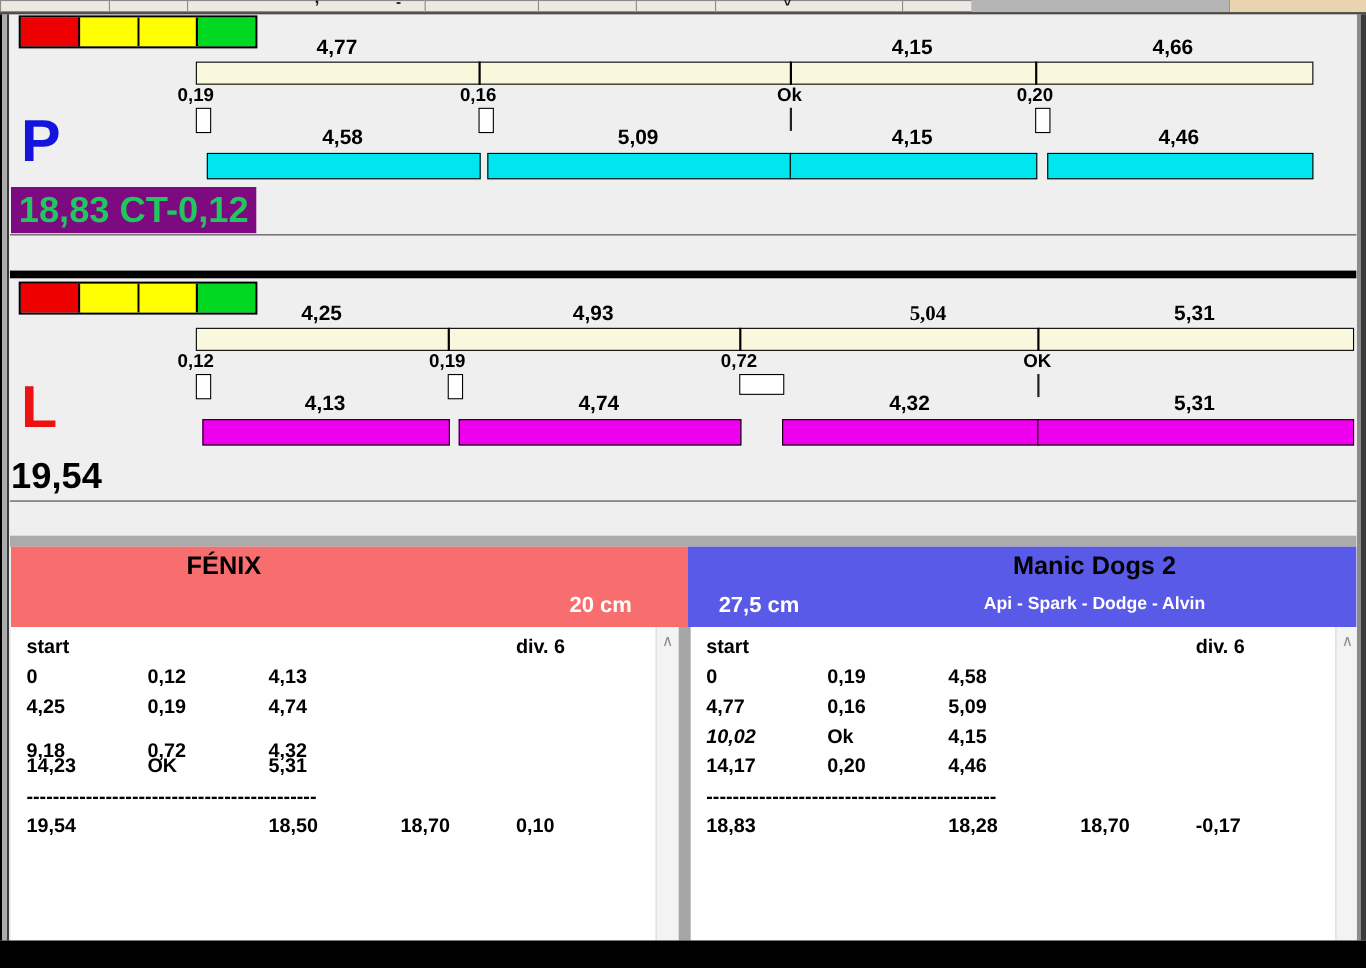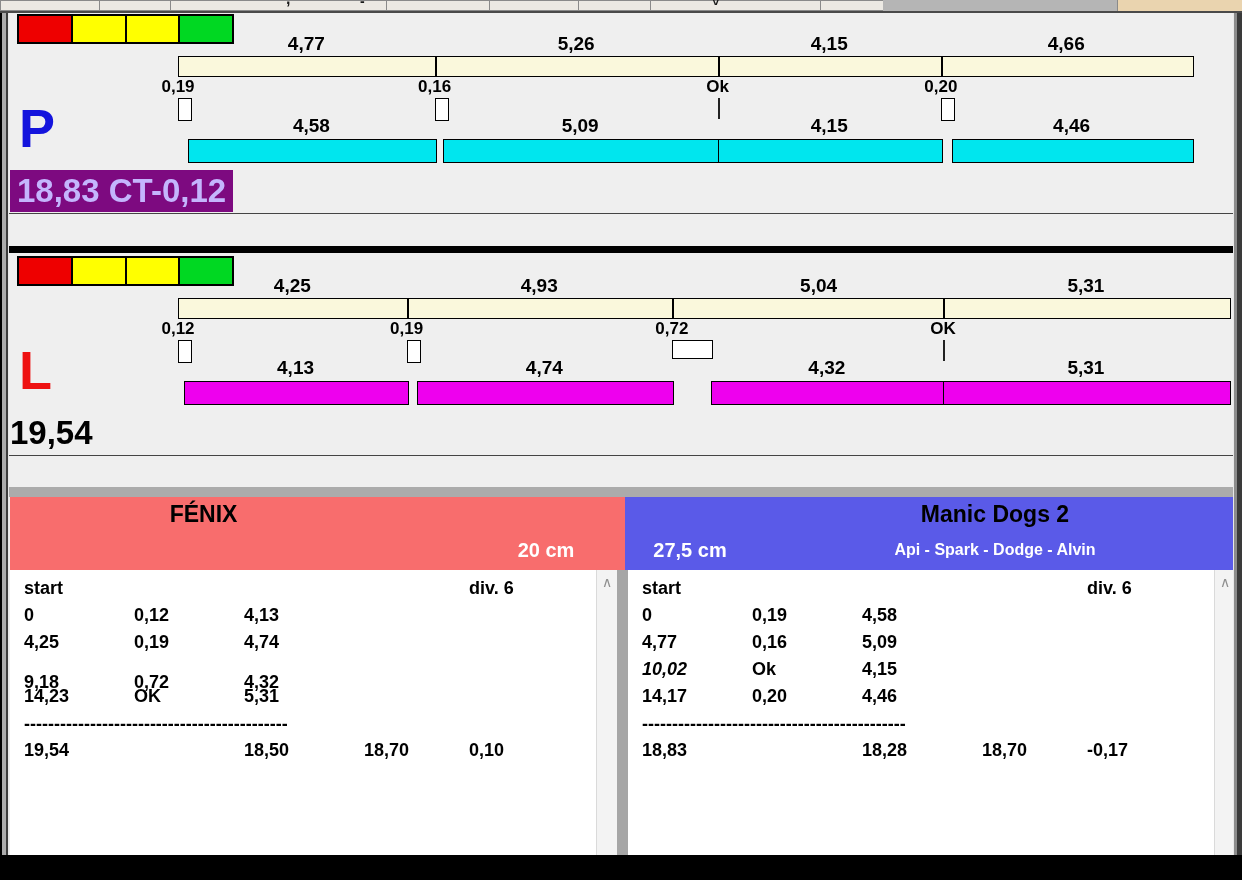--- a/index.html
+++ b/index.html
@@ -91,30 +91,29 @@
 <div class="frame-right"></div>
 
 <section class="lane" id="lane-0">
   <div class="lights">
       <div class="light" style="background: rgb(238, 0, 0);"></div>
       <div class="light" style="background: rgb(255, 255, 0);"></div>
       <div class="light" style="background: rgb(255, 255, 0);"></div>
       <div class="light" style="background: rgb(0, 216, 34);"></div>
     </div>
   <div class="lane-letter" style="color: rgb(20, 20, 221);">P</div>
-  <div class="lane-total" style="color: #c4b5fd; background: rgb(125, 10, 128); padding: 0px 7px;">18,83 CT-0,12</div>
+  <div class="lane-total" style="color: #22c55e; background: rgb(125, 10, 128); padding: 0px 7px;">18,83 CT-0,12</div>
   <div class="thin-line"></div>
 <div class="split-bar" style="left: 178px; width: 1013.59px; background: rgb(250, 248, 220);"></div>
     <div class="num-label" style="left: 148px; width: 316.626px; top: 23px;">4,77</div>
     <div class="cross-label" style="left: 138px; width: 80px;">0,19</div>
     <div class="marker-box" style="left: 178px; width: 12px; height: 21px;"></div>
     <div class="run-bar" style="left: 188.222px; width: 246.404px; background: rgb(0, 230, 238);"></div>
     <div class="num-label" style="left: 188.222px; width: 246.404px; top: 105px;">4,58</div>
     <div class="bar-div" style="left: 434.626px;"></div>
-    <div class="num-label" style="left: 404.626px; width: 342.988px; top: 23px;">5,26</div>
     <div class="cross-label" style="left: 394.626px; width: 80px;">0,16</div>
     <div class="marker-box" style="left: 434.626px; width: 12px; height: 21px;"></div>
     <div class="run-bar" style="left: 443.234px; width: 273.842px; background: rgb(0, 230, 238);"></div>
     <div class="num-label" style="left: 443.234px; width: 273.842px; top: 105px;">5,09</div>
     <div class="bar-div" style="left: 717.614px;"></div>
     <div class="num-label" style="left: 687.614px; width: 283.27px; top: 23px;">4,15</div>
     <div class="cross-label" style="left: 677.614px; width: 80px;">Ok</div>
     <div class="marker-tick" style="left: 717.614px;"></div>
     <div class="run-bar" style="left: 717.614px; width: 223.27px; background: rgb(0, 230, 238);"></div>
     <div class="num-label" style="left: 717.614px; width: 223.27px; top: 105px;">4,15</div>
@@ -144,21 +143,21 @@
     <div class="marker-box" style="left: 178px; width: 12px; height: 21px;"></div>
     <div class="run-bar" style="left: 184.456px; width: 222.194px; background: rgb(238, 0, 238);"></div>
     <div class="num-label" style="left: 184.456px; width: 222.194px; top: 105px;">4,13</div>
     <div class="bar-div" style="left: 406.65px;"></div>
     <div class="num-label" style="left: 376.65px; width: 325.234px; top: 23px;">4,93</div>
     <div class="cross-label" style="left: 366.65px; width: 80px;">0,19</div>
     <div class="marker-box" style="left: 406.65px; width: 12px; height: 21px;"></div>
     <div class="run-bar" style="left: 416.872px; width: 255.012px; background: rgb(238, 0, 238);"></div>
     <div class="num-label" style="left: 416.872px; width: 255.012px; top: 105px;">4,74</div>
     <div class="bar-div" style="left: 671.884px;"></div>
-    <div class="num-label" style="left: 653px; width: 331.152px; top: 23px;">5,04</div>
+    <div class="num-label" style="left: 678px; width: 331.152px; top: 23px; font-family: Liberation Serif, serif;">5,04</div>
     <div class="cross-label" style="left: 631.884px; width: 80px;">0,72</div>
     <div class="marker-box" style="left: 671.884px; width: 38.736px; height: 17px;"></div>
     <div class="run-bar" style="left: 710.62px; width: 232.416px; background: rgb(238, 0, 238);"></div>
     <div class="num-label" style="left: 710.62px; width: 232.416px; top: 105px;">4,32</div>
     <div class="bar-div" style="left: 943.036px;"></div>
     <div class="num-label" style="left: 913.036px; width: 345.678px; top: 23px;">5,31</div>
     <div class="cross-label" style="left: 903.036px; width: 80px;">OK</div>
     <div class="marker-tick" style="left: 943.036px;"></div>
     <div class="run-bar" style="left: 943.036px; width: 285.678px; background: rgb(238, 0, 238);"></div>
     <div class="num-label" style="left: 943.036px; width: 285.678px; top: 105px;">5,31</div>

